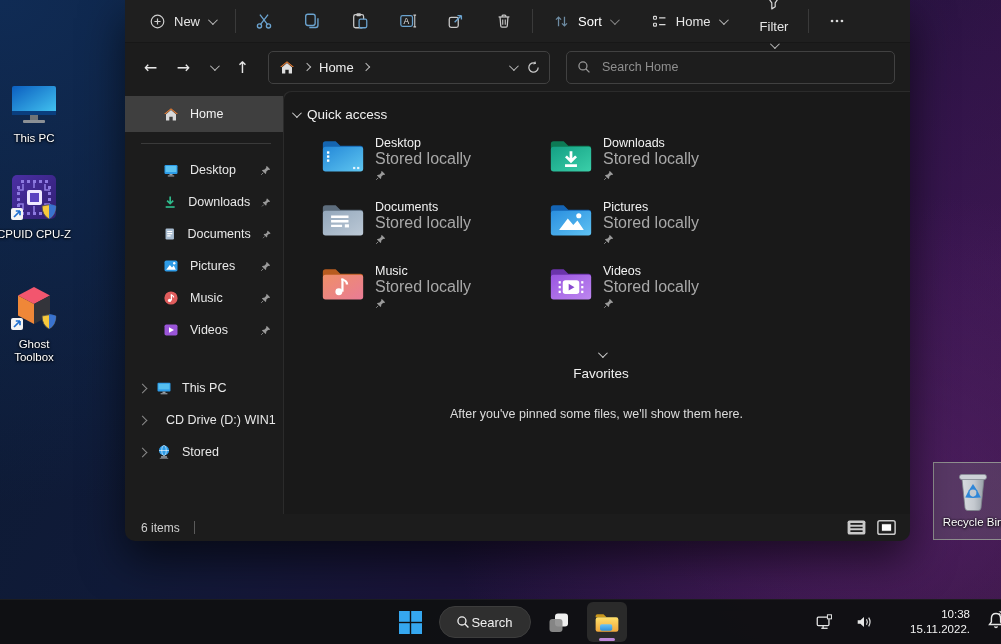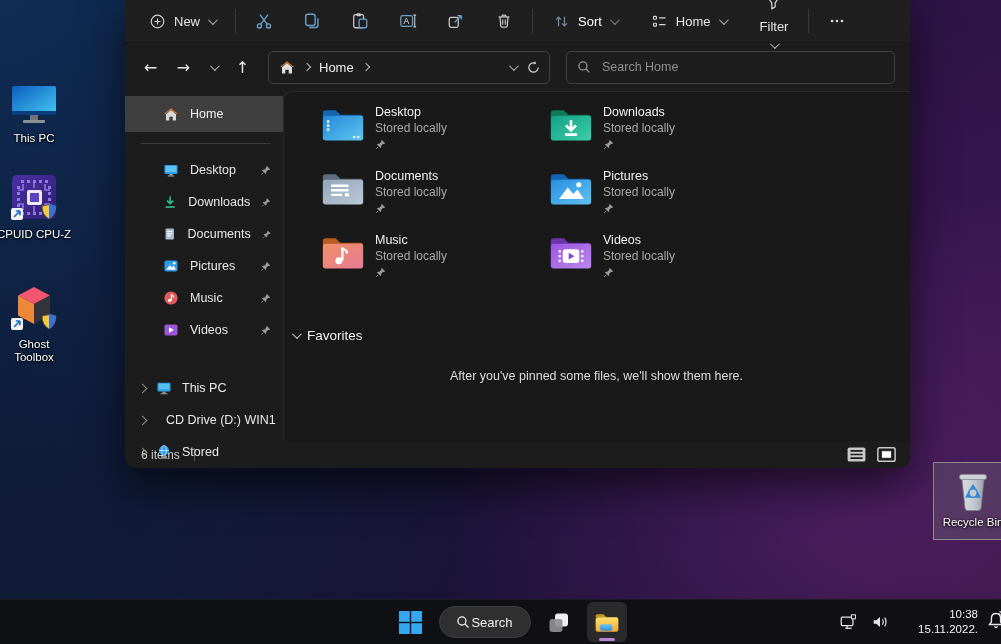--- a/index.html
+++ b/index.html
@@ -16,21 +16,21 @@
   
   .dt-icon{position:absolute;width:64px;display:flex;flex-direction:column;align-items:center;gap:4px;cursor:default;}
   .dt-label{font-size:11.5px;line-height:13px;color:#fff;text-align:center;
     text-shadow:0 1px 3px #000,0 0 2px #000;}
   .nowrap{white-space:nowrap;}
   .bin-select{position:absolute;left:933px;top:462px;width:80px;height:78px;box-sizing:border-box;
     background:rgba(130,130,130,.28);border:1px solid #8f8f8f;
     display:flex;flex-direction:column;align-items:center;padding-top:5px;}
   .bin-select .dt-label{margin-top:2px;}
   
-  .window{position:absolute;left:125px;top:0;width:785px;height:468px;background:#1c1c1c;
+  .window{position:absolute;left:125px;top:0;width:785px;height:541px;background:#1c1c1c;
     border-radius:0 0 10px 10px;box-shadow:0 18px 44px rgba(0,0,0,.6);
     display:flex;flex-direction:column;overflow:hidden;}
   
   .cmdbar{height:42px;display:flex;align-items:center;padding:0 14px;background:#1f1f1f;
     border-bottom:1px solid #171717;flex:none;}
   .cmd-btn{display:flex;align-items:center;gap:8px;padding:6px 10px;border-radius:4px;color:#e6e6e6;
     font-size:13px;cursor:default;}
   .icon-btn{width:36px;height:32px;display:flex;align-items:center;justify-content:center;border-radius:4px;}
   .cmd-sep{width:1px;height:24px;background:#3a3a3a;margin:0 10px;flex:none;}
   .cmd-group{display:flex;align-items:center;gap:12px;}
@@ -69,39 +69,39 @@
   .tree-item .chev{flex:none;}
   
   .content{flex:1;background:#191919;border-top-left-radius:8px;
     box-shadow:inset 1px 1px 0 #2b2b2b;position:relative;overflow:hidden;}
   .sec-head{display:flex;align-items:center;gap:8px;margin:16px 0 0 9px;font-size:13.5px;color:#f0f0f0;}
   .sec-head .chev{border-color:#cfcfcf;}
   .tilegrid{display:grid;grid-template-columns:228px 228px;grid-auto-rows:64px;margin:13px 0 0 38px;}
   .tile{display:flex;gap:10px;align-items:flex-start;}
   .tile-icon{flex:none;}
   .t-name{font-size:12.5px;color:#f2f2f2;line-height:16px;}
-  .t-sub{font-size:12px;color:#a8a8a8;line-height:16px;}
+  .t-sub{font-size:16px;color:#a8a8a8;line-height:16px;}
   .t-pin{margin-top:3px;}
-  .fav-head{margin-top:32px;}
+  .fav-head{margin-top:24px;flex-direction:column;}
   .fav-empty{margin-top:26px;text-align:center;font-size:12.5px;color:#dcdcdc;}
   
   .statusbar{height:27px;flex:none;display:flex;align-items:center;padding:0 12px 0 16px;font-size:12px;color:#cfcfcf;}
   .sb-div{width:1px;height:13px;background:#5a5a5a;margin-left:14px;}
   .sb-right{margin-left:auto;display:flex;align-items:center;gap:6px;}
   .sb-btn{width:24px;height:20px;display:flex;align-items:center;justify-content:center;border-radius:3px;}
   
   .taskbar{position:absolute;left:0;bottom:0;width:100%;height:44px;background:rgba(16,17,19,.97);
     border-top:1px solid rgba(255,255,255,.05);}
   .tb-center{position:absolute;left:calc(50% - 110px);top:0;height:44px;display:flex;align-items:center;gap:8px;}
   .tb-btn{width:40px;height:40px;border-radius:6px;display:flex;align-items:center;justify-content:center;position:relative;}
   .tb-btn.active{background:#2a2a2a;}
   .tb-indicator{position:absolute;bottom:1px;left:50%;transform:translateX(-50%);width:16px;height:3px;border-radius:2px;background:#bb86d7;}
   .search-pill{height:32px;width:92px;border-radius:16px;background:#2f2f2f;border:1px solid #3d3d3d;
     display:flex;align-items:center;justify-content:center;gap:1px;color:#f0f0f0;font-size:13px;box-sizing:border-box;}
-  .tray{position:absolute;right:0;top:0;height:44px;display:flex;align-items:center;gap:4px;padding-right:0;}
+  .tray{position:absolute;right:0;top:0;height:44px;display:flex;align-items:center;gap:12px;padding-right:0;}
   .tray-btn{width:28px;height:30px;display:flex;align-items:center;justify-content:center;border-radius:4px;}
   .clock{width:74px;text-align:right;font-size:11.5px;line-height:15px;color:#f2f2f2;margin:0 4px 0 6px;}
   .bell-wrap{width:20px;margin-right:-5px;}
 </style>
 </head>
 <body>
 
 <div class="screen">
 
   <div class="dt-icon" style="left:2px;top:84px;">
@@ -443,20 +443,24 @@
               <path d="M3 6.5 H13" stroke="rgba(255,255,255,.75)" stroke-width="0.8"></path>
               <rect x="5" y="12.2" width="6" height="1.6" fill="#9aa0a6"></rect>
                 <rect x="3.8" y="13.8" width="8.4" height="1" fill="#7d8389"></rect>
             </svg>
             <span>Stored</span>
           </div>
         </div>
       </div>
 
       <div class="content">
+        <div class="sec-head">
+          <span class="chev"></span>
+          <span>Quick access</span>
+        </div>
 
         <div class="tilegrid">
 
           <div class="tile">
             <svg class="tile-icon" width="44" height="40" viewBox="0 0 48 40">
               <defs>
                   <linearGradient id="fdesk" x1="0" y1="0" x2="1" y2="1">
                 <stop offset="0" stop-color="#2488d8"></stop>
                     <stop offset="1" stop-color="#5fc6f0"></stop>
                   </linearGradient>

